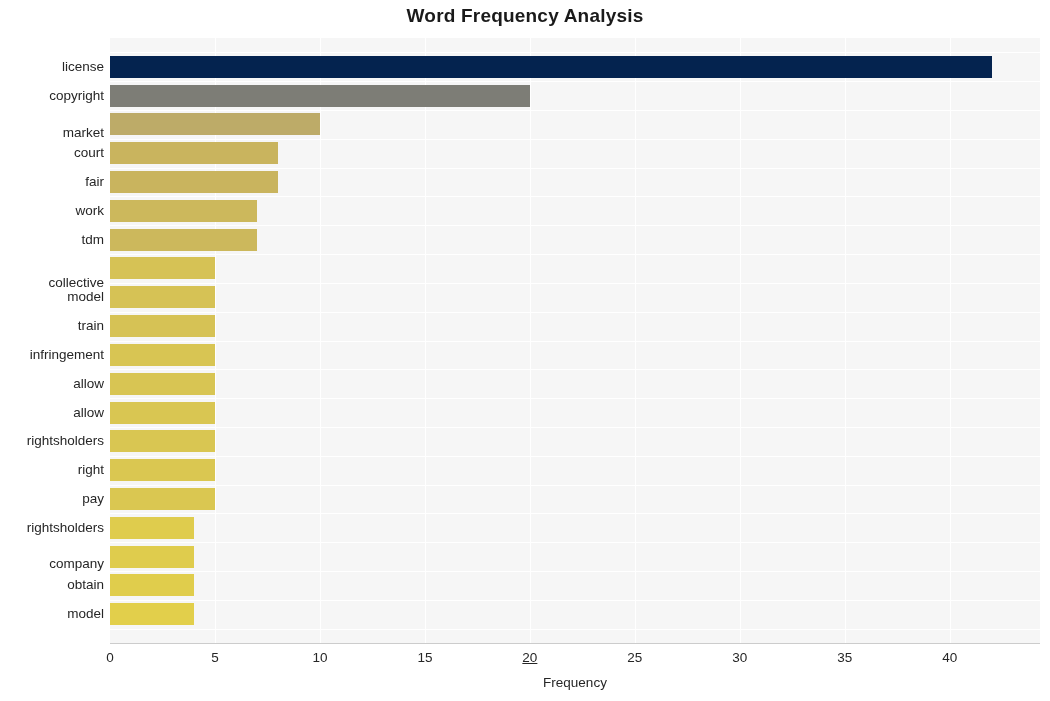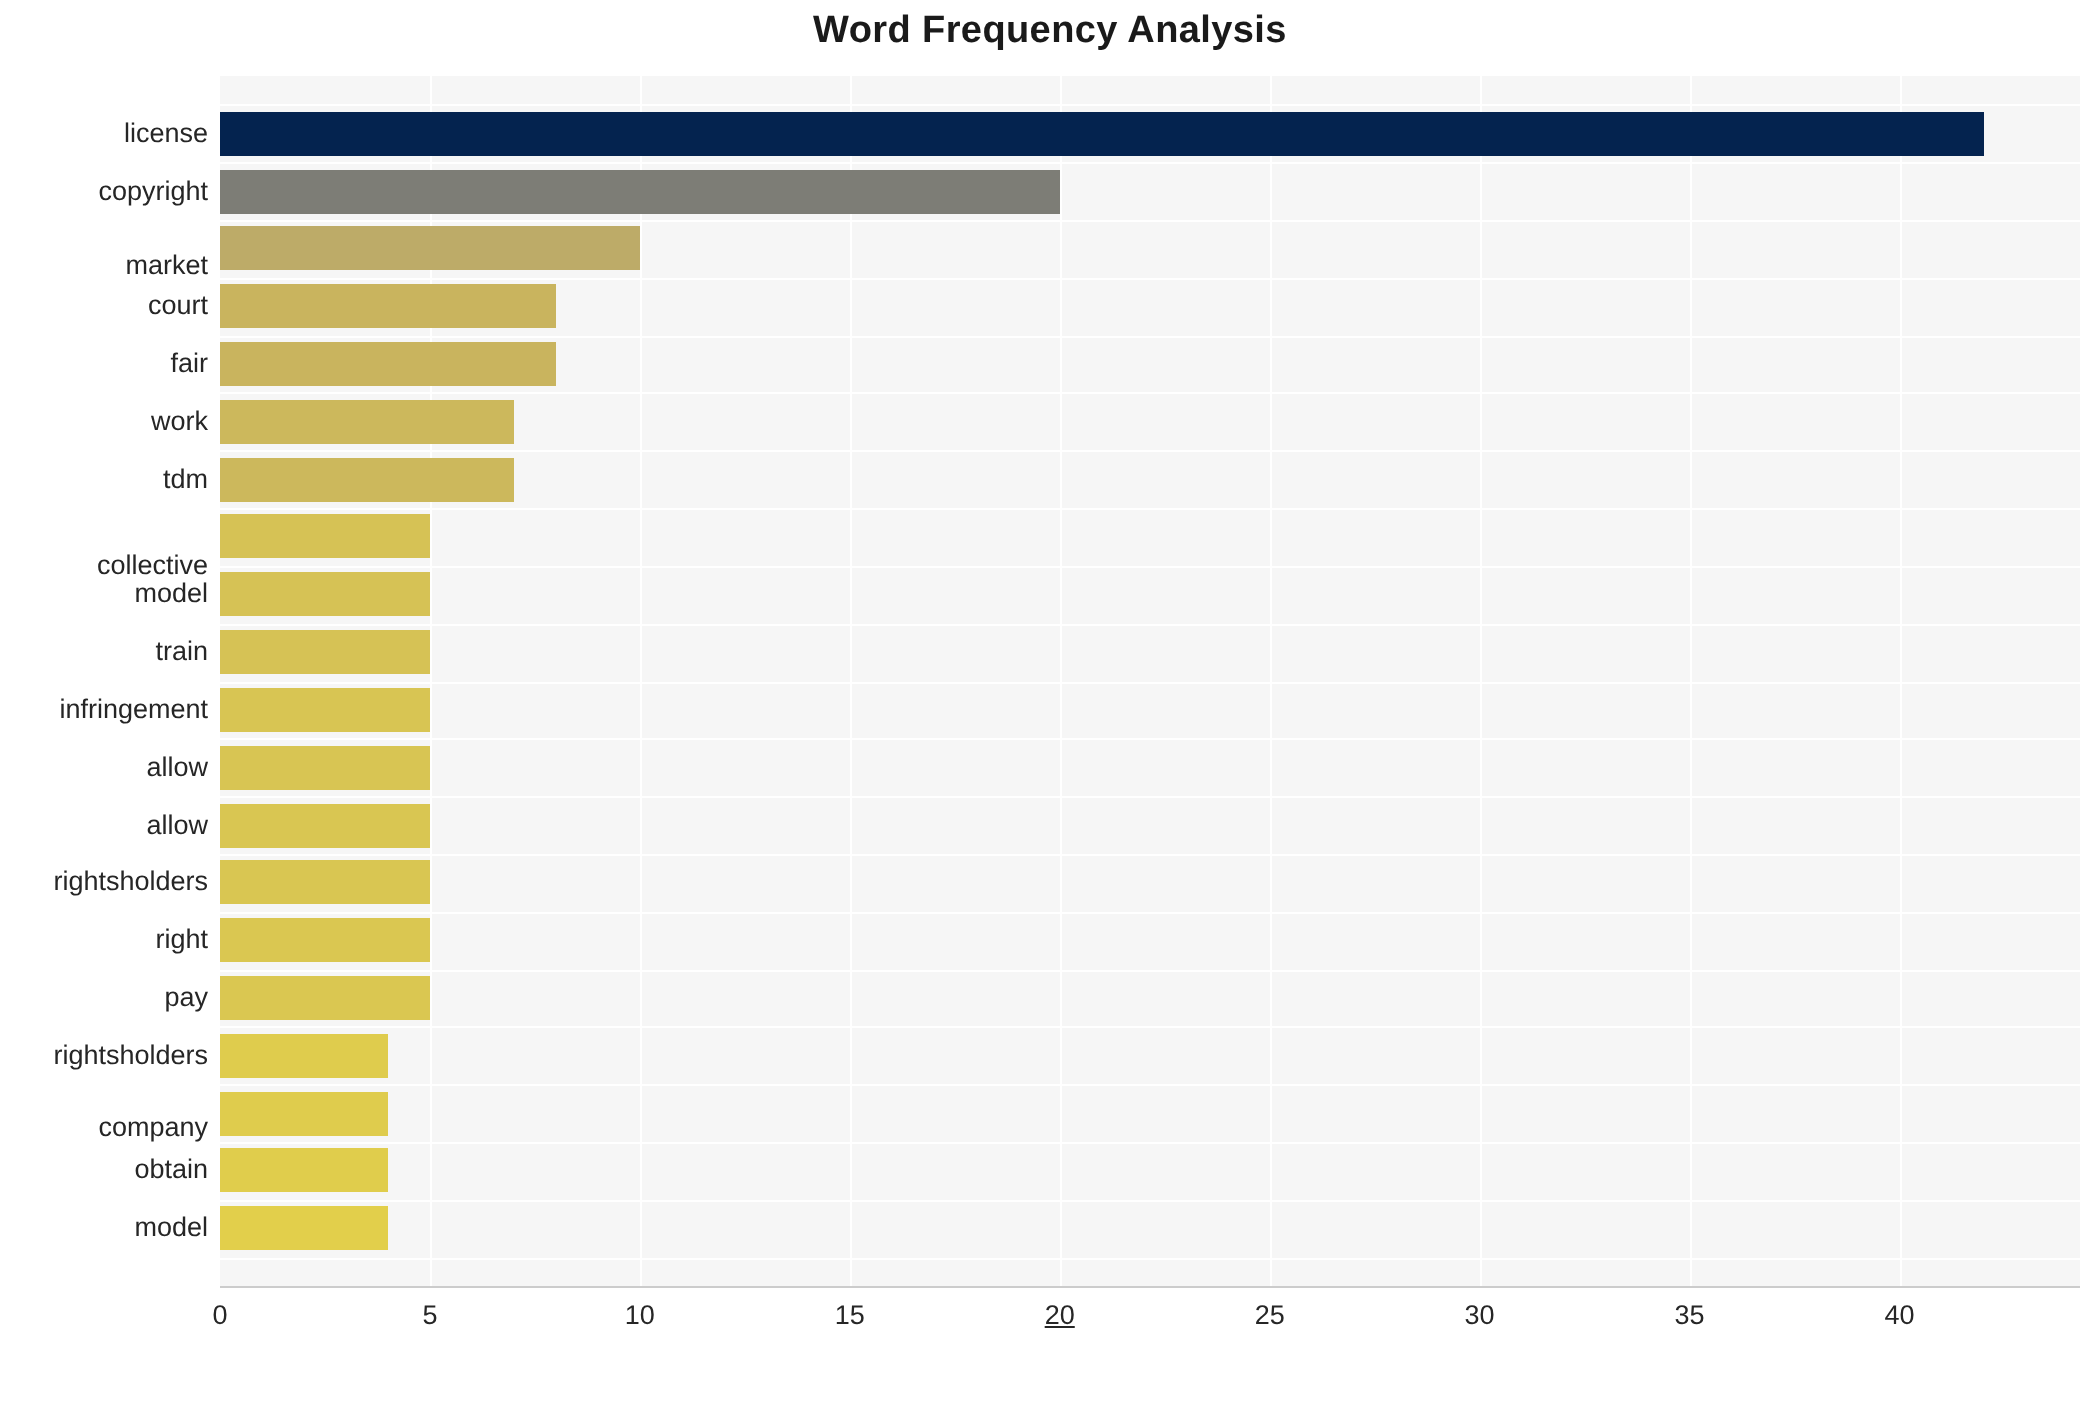--- a/index.html
+++ b/index.html
@@ -208,14 +208,15 @@
       <div class="x-tick" style="left: 214.966px;">5</div>
       <div class="x-tick" style="left: 319.932px;">10</div>
       <div class="x-tick" style="left: 424.898px;">15</div>
       <div class="x-tick" style="left: 529.865px; text-decoration: underline;">20</div>
       <div class="x-tick" style="left: 634.831px;">25</div>
       <div class="x-tick" style="left: 739.797px;">30</div>
       <div class="x-tick" style="left: 844.763px;">35</div>
       <div class="x-tick" style="left: 949.729px;">40</div>
     </div>
 
+  <div id="x-axis-title">Frequency</div>
 
 </div>
 
 </body></html>

